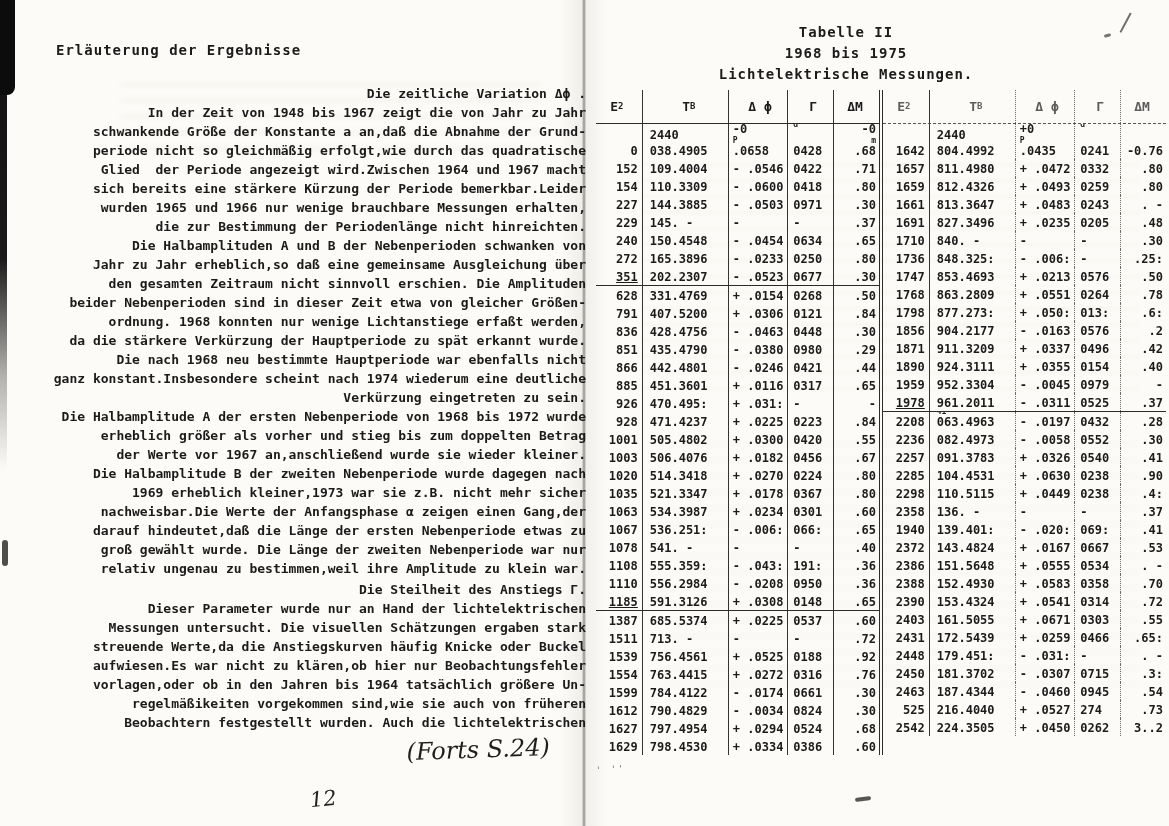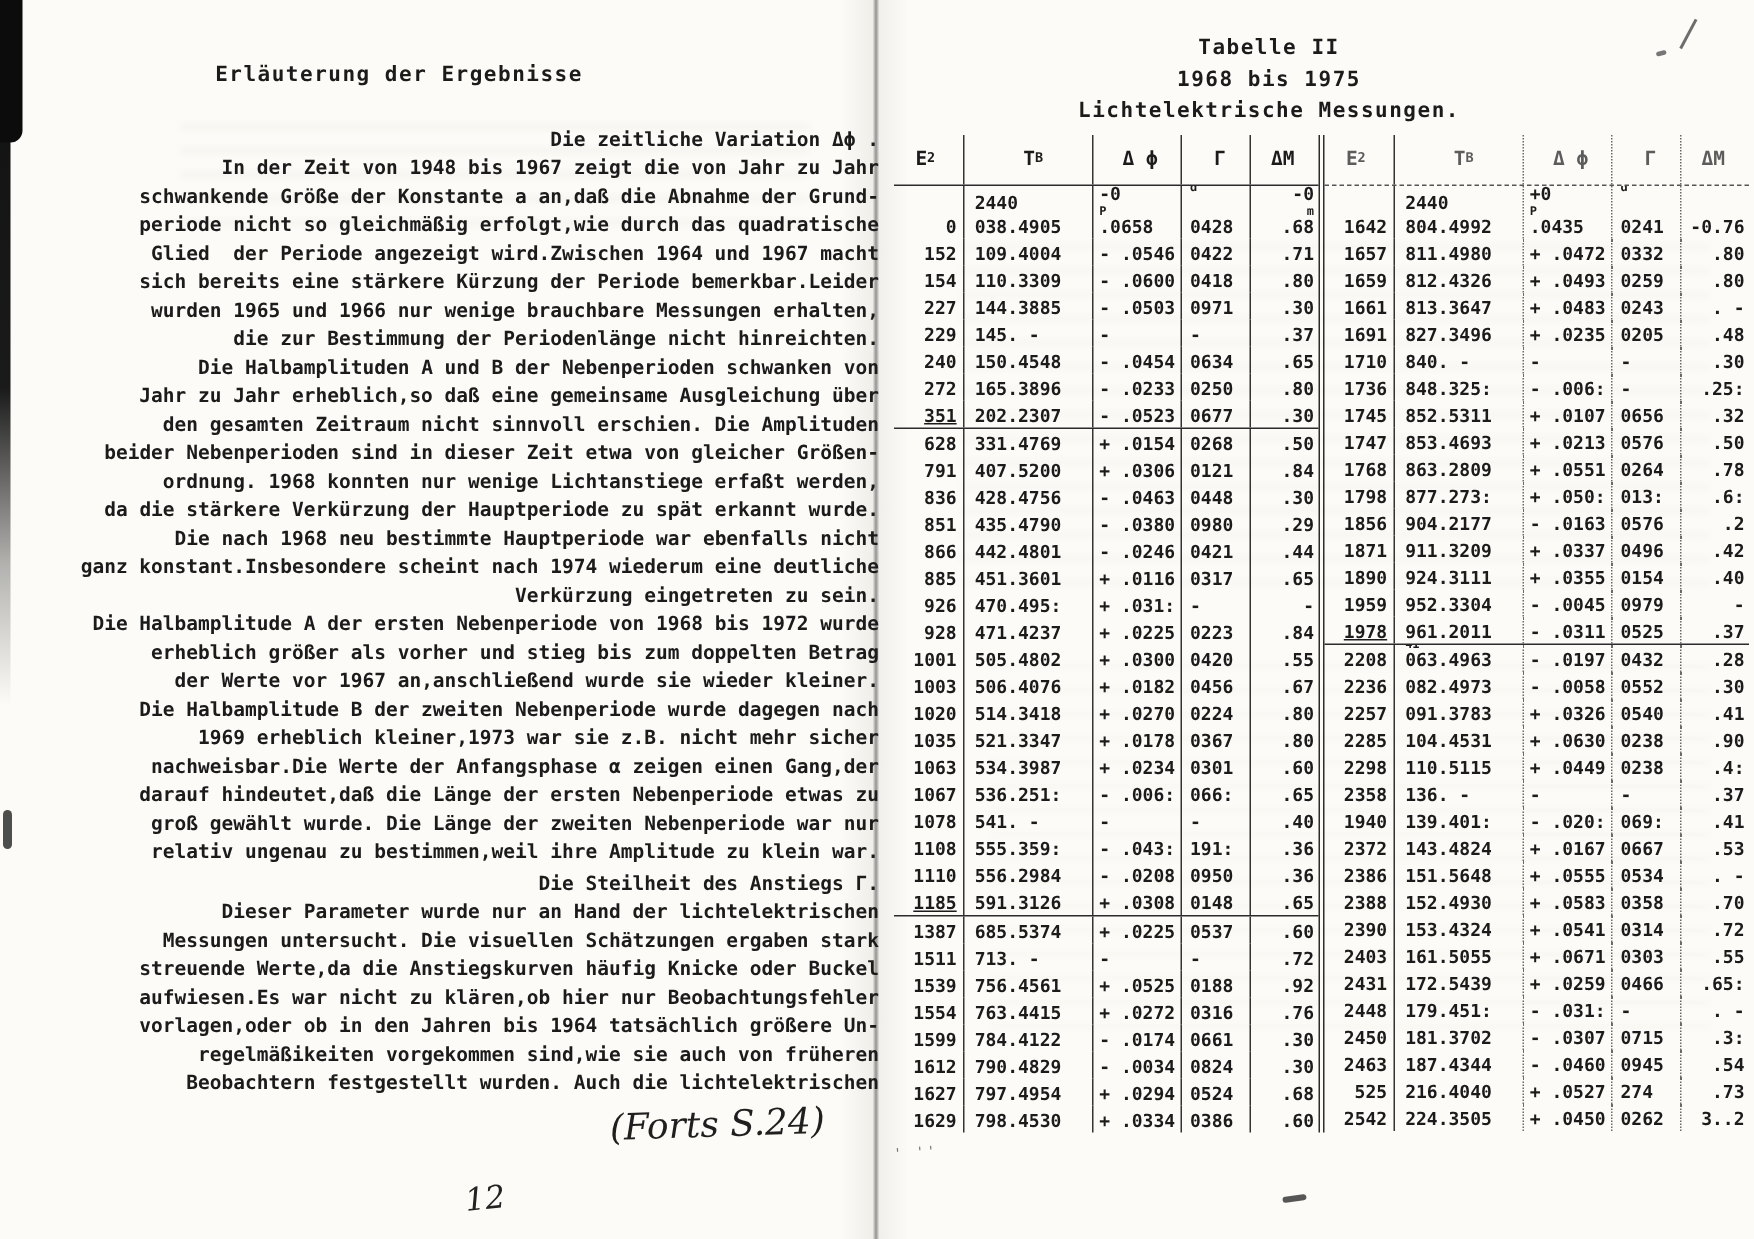--- a/index.html
+++ b/index.html
@@ -26,21 +26,21 @@
   .b2{left:640px;top:150px;width:500px;height:240px;opacity:.35;}
   .b3{left:660px;top:430px;width:480px;height:260px;opacity:.3;}
   .corner-mark{position:absolute;left:1124px;top:14px;width:10px;height:22px;
     border-left:2px solid #4a4a4a;transform:rotate(28deg);opacity:.8;}
   .corner-dot{position:absolute;left:1104px;top:34px;width:7px;height:3px;background:#777;border-radius:2px;transform:rotate(-15deg);}
   .ink-smudge{position:absolute;left:855px;top:797px;width:16px;height:4px;background:#2d2d2d;border-radius:2px;transform:rotate(-8deg);opacity:.8;}
   .margin-scribble{position:absolute;left:596px;top:764px;width:34px;height:14px;color:#444;font-size:9px;letter-spacing:2px;transform:rotate(-4deg);opacity:.75;}
 
   
   .page-left{position:absolute;left:38px;top:42px;width:548px;height:760px;}
-  .lp-title{font-size:14px;font-weight:bold;letter-spacing:1px;text-align:center;
+  .lp-title{font-size:14px;font-weight:bold;letter-spacing:1px;text-align:left;
     width:420px;margin:0 0 26px 18px;}
   .para{font-size:13px;line-height:19px;font-weight:600;white-space:pre-wrap;margin:0;text-align:right;}
   .para.h{margin-top:2px;}
   .gap6{margin-top:6px;padding-left:48px;}
   .handnote{font-family:"DejaVu Serif", serif;font-style:italic;font-size:24px;
     text-align:right;margin:10px 36px 0 0;transform:rotate(-2deg);color:#1f1f1f;}
   .pagenum{position:absolute;left:272px;top:745px;font-family:"DejaVu Serif", serif;
     font-style:italic;font-size:21px;transform:rotate(-6deg);color:#222;}
 
   
@@ -443,27 +443,20 @@
               <div class="tcell c4">.30</div>
             </div>
             <div class="trow">
               <div class="tcell c0">1736</div>
               <div class="tcell c1">848.325:</div>
               <div class="tcell c2">- .006:</div>
               <div class="tcell c3">-</div>
               <div class="tcell c4">.25:</div>
             </div>
             <div class="trow">
-              <div class="tcell c0">1745</div>
-              <div class="tcell c1">852.5311</div>
-              <div class="tcell c2">+ .0107</div>
-              <div class="tcell c3">0656</div>
-              <div class="tcell c4">.32</div>
-            </div>
-            <div class="trow">
               <div class="tcell c0">1747</div>
               <div class="tcell c1">853.4693</div>
               <div class="tcell c2">+ .0213</div>
               <div class="tcell c3">0576</div>
               <div class="tcell c4">.50</div>
             </div>
             <div class="trow">
               <div class="tcell c0">1768</div>
               <div class="tcell c1">863.2809</div>
               <div class="tcell c2">+ .0551</div>

